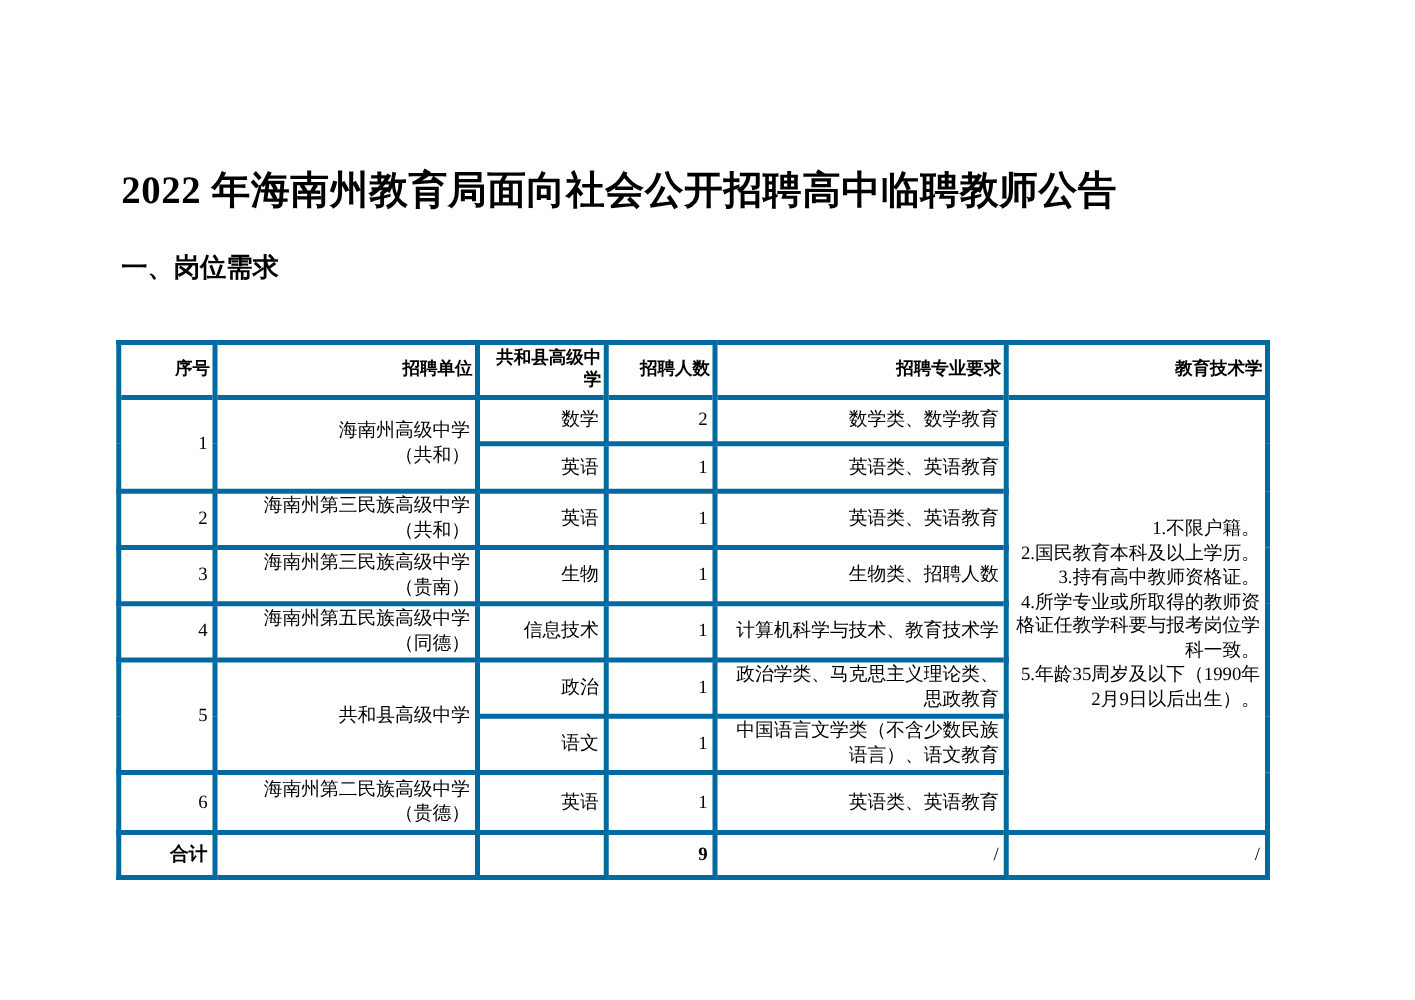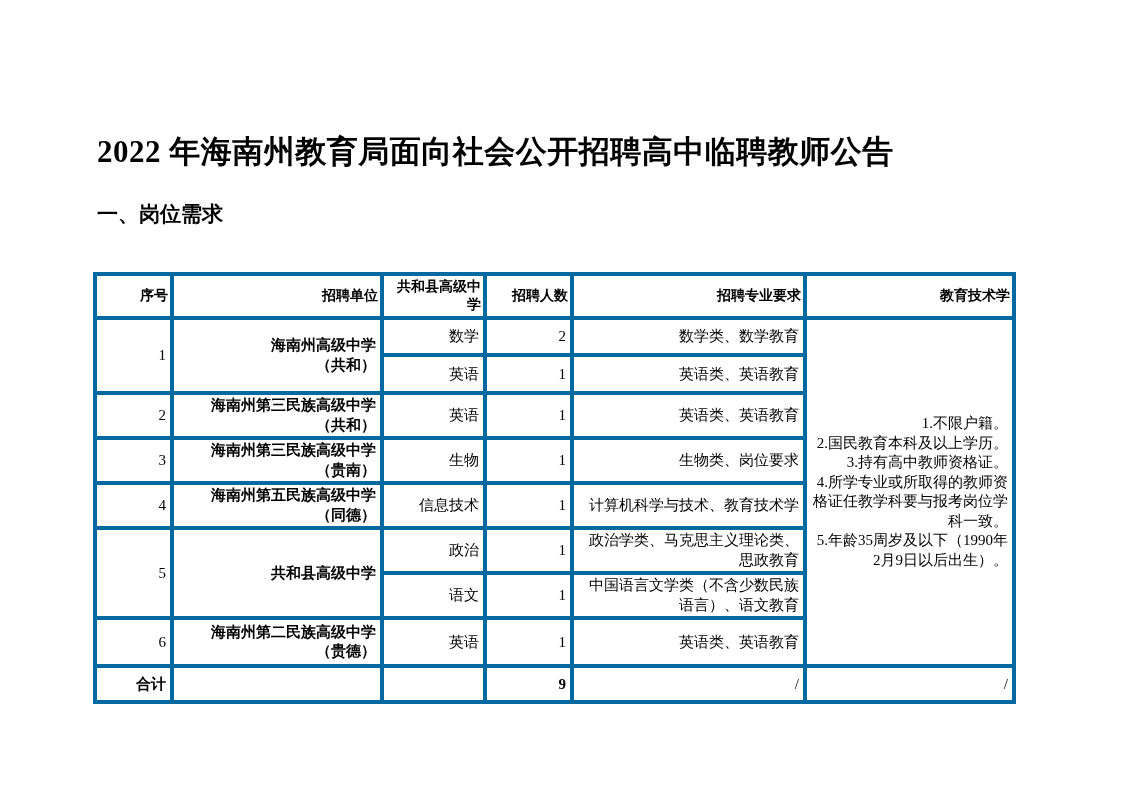--- a/index.html
+++ b/index.html
@@ -54,21 +54,21 @@
   tr.h-header  { height: 31px; }
   tr.h-r0 { height: 37px; }
   tr.h-r1 { height: 38px; }
   tr.h-r2 { height: 44px; }
   tr.h-r3 { height: 45px; }
   tr.h-r4 { height: 45px; }
   tr.h-r5 { height: 37px; }
   tr.h-r6 { height: 40px; }
   tr.h-r7 { height: 48px; }
   tr.h-total { height: 36px; }
-  td.unit-cell { white-space: pre-line; font-weight: bold; }
+  td.unit-cell { white-space: pre-line; }
   td.req-cell {
     text-align: left;
     vertical-align: middle;
     white-space: pre-line;
     font-size: 15px;
     line-height: 20px;
     padding: 2px 4px 2px 5px;
   }
   td.bold { font-weight: bold; }
 </style>
@@ -123,21 +123,21 @@
       <td>英语</td>
       <td>1</td>
       <td>英语类、英语教育</td>
     </tr>
     <tr class="h-r3">
       <td>3</td>
       <td class="unit-cell">海南州第三民族高级中学
 （贵南）</td>
       <td>生物</td>
       <td>1</td>
-      <td>生物类、岗位要求</td>
+      <td>生物类、招聘人数</td>
     </tr>
     <tr class="h-r4">
       <td>4</td>
       <td class="unit-cell">海南州第五民族高级中学
 （同德）</td>
       <td>信息技术</td>
       <td>1</td>
       <td>计算机科学与技术、教育技术学</td>
     </tr>
     <tr class="h-r5">

